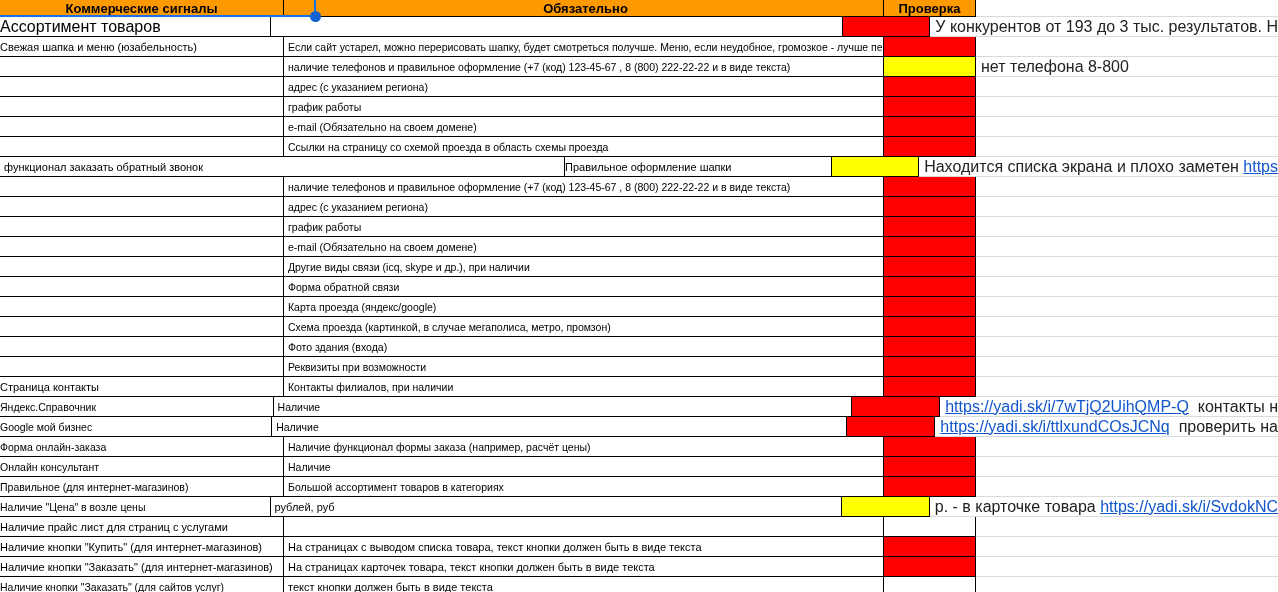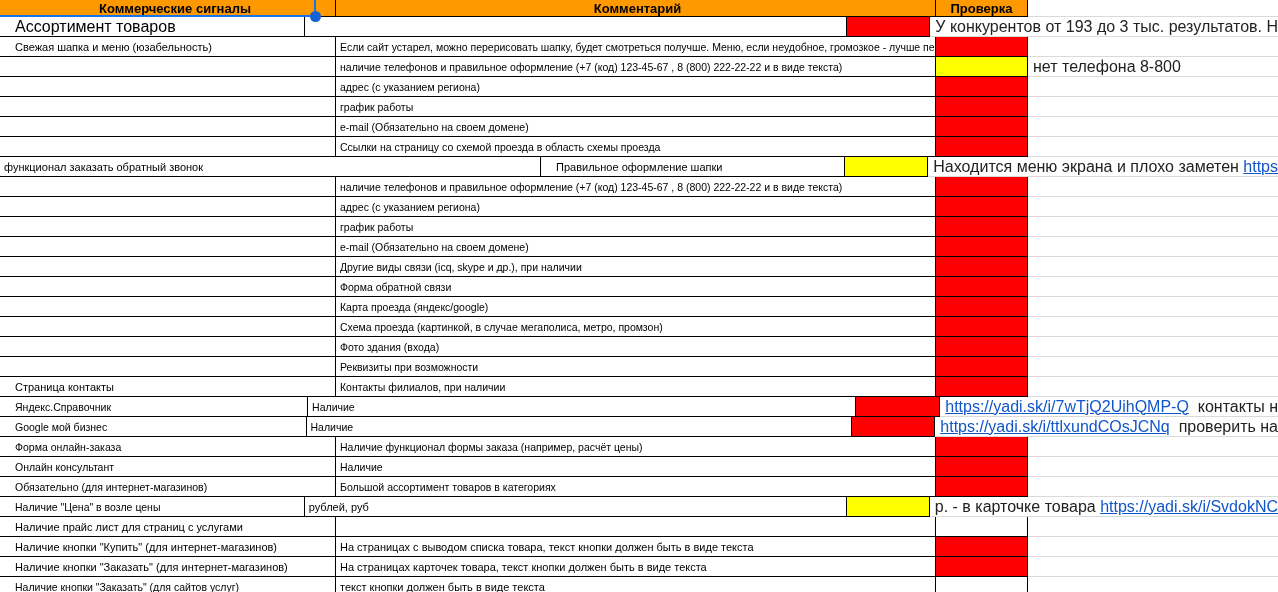--- a/index.html
+++ b/index.html
@@ -2,21 +2,21 @@
 <html><head>
 <meta charset="utf-8">
 <style>
   html,body{margin:0;padding:0;background:#fff;}
   .sheet{position:relative;width:1278px;height:592px;overflow:hidden;background:#fff;
          font-family:"Liberation Sans",sans-serif;color:#000;}
   .row{display:flex;height:20px;}
   .hrow{height:17px;}
   .cell{box-sizing:border-box;border-right:1px solid #000;border-bottom:1px solid #000;
         display:flex;align-items:center;overflow:hidden;white-space:nowrap;}
-  .colA{width:336px;padding-left:15px;}
+  .colA{width:284px;padding-left:0;}
   .colB{width:600px;padding-left:4px;}
   .colC{width:92px;justify-content:center;}
   .colD{flex:1;border-right:none;border-bottom:1px solid var(--grid,#dadada);
         padding-left:5px;overflow:visible;white-space:pre;font-size:16px;color:#222;}
   .hdr{justify-content:center;font-weight:bold;font-size:13px;background:var(--hdr,#ff9900);}
   .hdrD{background:#fff;font-weight:normal;}
   .fs-sm{font-size:10.5px;}
   .fs-md{font-size:16px;}
   .fs-lg{font-size:11px;}
   .note-link{color:var(--link,#1155cc);text-decoration:underline;cursor:pointer;}
@@ -25,21 +25,21 @@
   .fill-handle{position:absolute;left:310px;top:11px;width:11px;height:11px;border-radius:50%;
                background:var(--seldot,#1563d2);z-index:6;cursor:crosshair;}
 </style>
 </head>
 <body>
 
 <div class="sheet" style="--hdr: #ff9900; --link: #1155cc; --sel: #1a73e8; --seldot: #1563d2; --grid: #dadada;">
 
   <div class="row hrow">
     <div class="cell hrow colA hdr">Коммерческие сигналы</div>
-    <div class="cell hrow colB hdr">Комментарий</div>
+    <div class="cell hrow colB hdr">Обязательно</div>
     <div class="cell hrow colC hdr">Проверка</div>
     <div class="cell hrow colD hdrD"></div>
   </div>
 
   <div>
       <div class="row">
     <div class="cell colA fs-md">Ассортимент товаров</div>
     <div class="cell colB fs-sm"></div>
     <div class="cell colC" style="background-color: rgb(255, 0, 0);"></div>
     <div class="cell colD"><span>У конкурентов от 193 до 3 тыс. результатов. Н</span></div>
@@ -77,21 +77,21 @@
       <div class="row">
     <div class="cell colA fs-sm"></div>
     <div class="cell colB fs-sm">Ссылки на страницу со схемой проезда в область схемы проезда</div>
     <div class="cell colC" style="background-color: rgb(255, 0, 0);"></div>
     <div class="cell colD"></div>
   </div>
       <div class="row">
     <div class="cell colB fs-lg">функционал заказать обратный звонок</div>
     <div class="cell colA fs-lg">Правильное оформление шапки</div>
     <div class="cell colC" style="background-color: rgb(255, 255, 0);"></div>
-    <div class="cell colD"><span>Находится меню экрана и плохо заметен </span><a class="note-link">https</a></div>
+    <div class="cell colD"><span>Находится списка экрана и плохо заметен </span><a class="note-link">https</a></div>
   </div>
       <div class="row">
     <div class="cell colA fs-sm"></div>
     <div class="cell colB fs-sm">наличие телефонов и правильное оформление (+7 (код) 123-45-67 , 8 (800) 222-22-22 и в виде текста)</div>
     <div class="cell colC" style="background-color: rgb(255, 0, 0);"></div>
     <div class="cell colD"></div>
   </div>
       <div class="row">
     <div class="cell colA fs-sm"></div>
     <div class="cell colB fs-sm">адрес (с указанием региона)</div>
@@ -170,21 +170,21 @@
     <div class="cell colC" style="background-color: rgb(255, 0, 0);"></div>
     <div class="cell colD"></div>
   </div>
       <div class="row">
     <div class="cell colA fs-sm">Онлайн консультант</div>
     <div class="cell colB fs-sm">Наличие</div>
     <div class="cell colC" style="background-color: rgb(255, 0, 0);"></div>
     <div class="cell colD"></div>
   </div>
       <div class="row">
-    <div class="cell colA fs-sm">Обязательно (для интернет-магазинов)</div>
+    <div class="cell colA fs-sm">Правильное (для интернет-магазинов)</div>
     <div class="cell colB fs-sm">Большой ассортимент товаров в категориях</div>
     <div class="cell colC" style="background-color: rgb(255, 0, 0);"></div>
     <div class="cell colD"></div>
   </div>
       <div class="row">
     <div class="cell colA fs-sm">Наличие "Цена" в возле цены</div>
     <div class="cell colB fs-lg">рублей, руб</div>
     <div class="cell colC" style="background-color: rgb(255, 255, 0);"></div>
     <div class="cell colD"><span>р. - в карточке товара </span><a class="note-link">https://yadi.sk/i/SvdokNC</a></div>
   </div>

